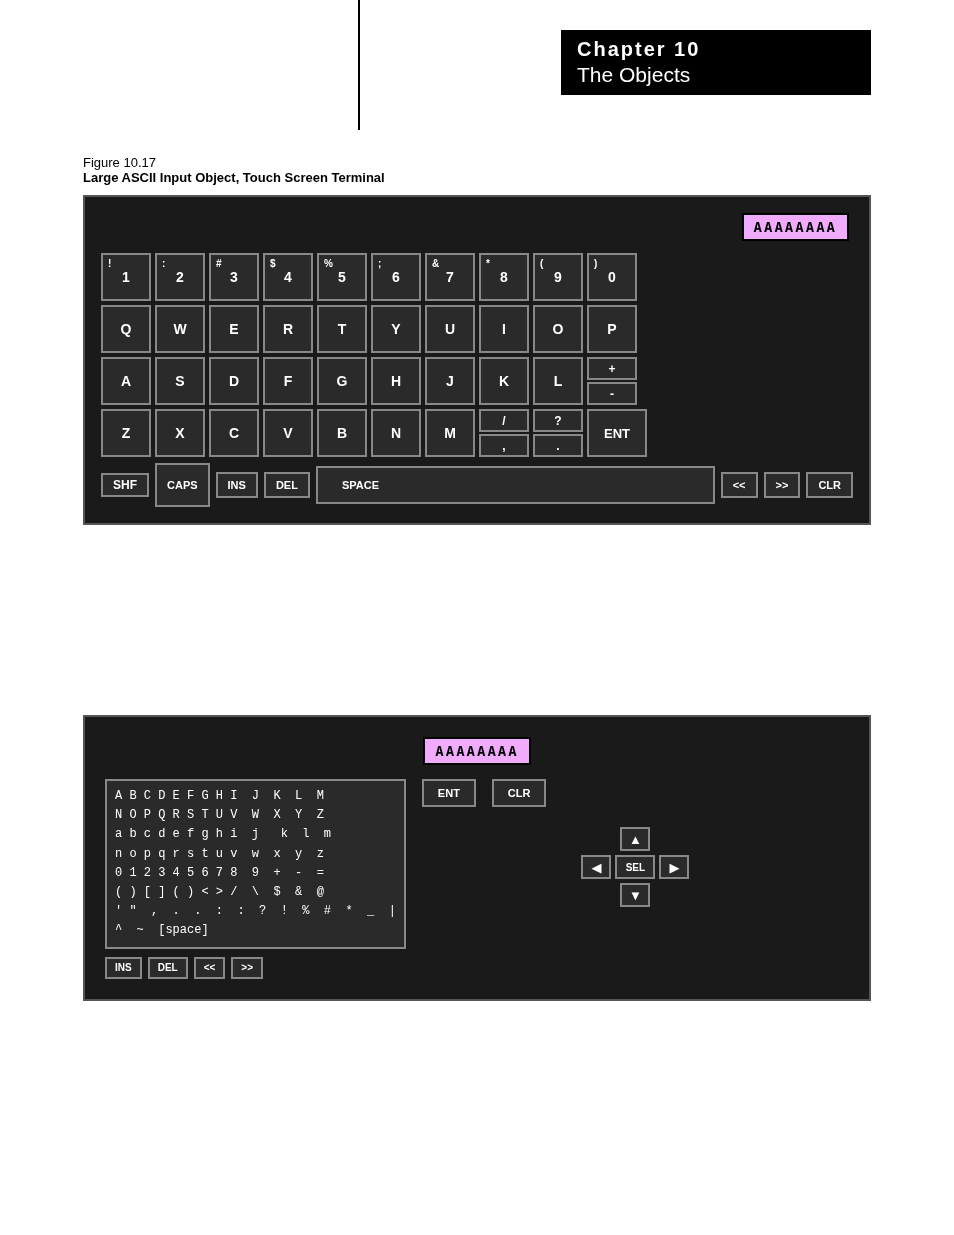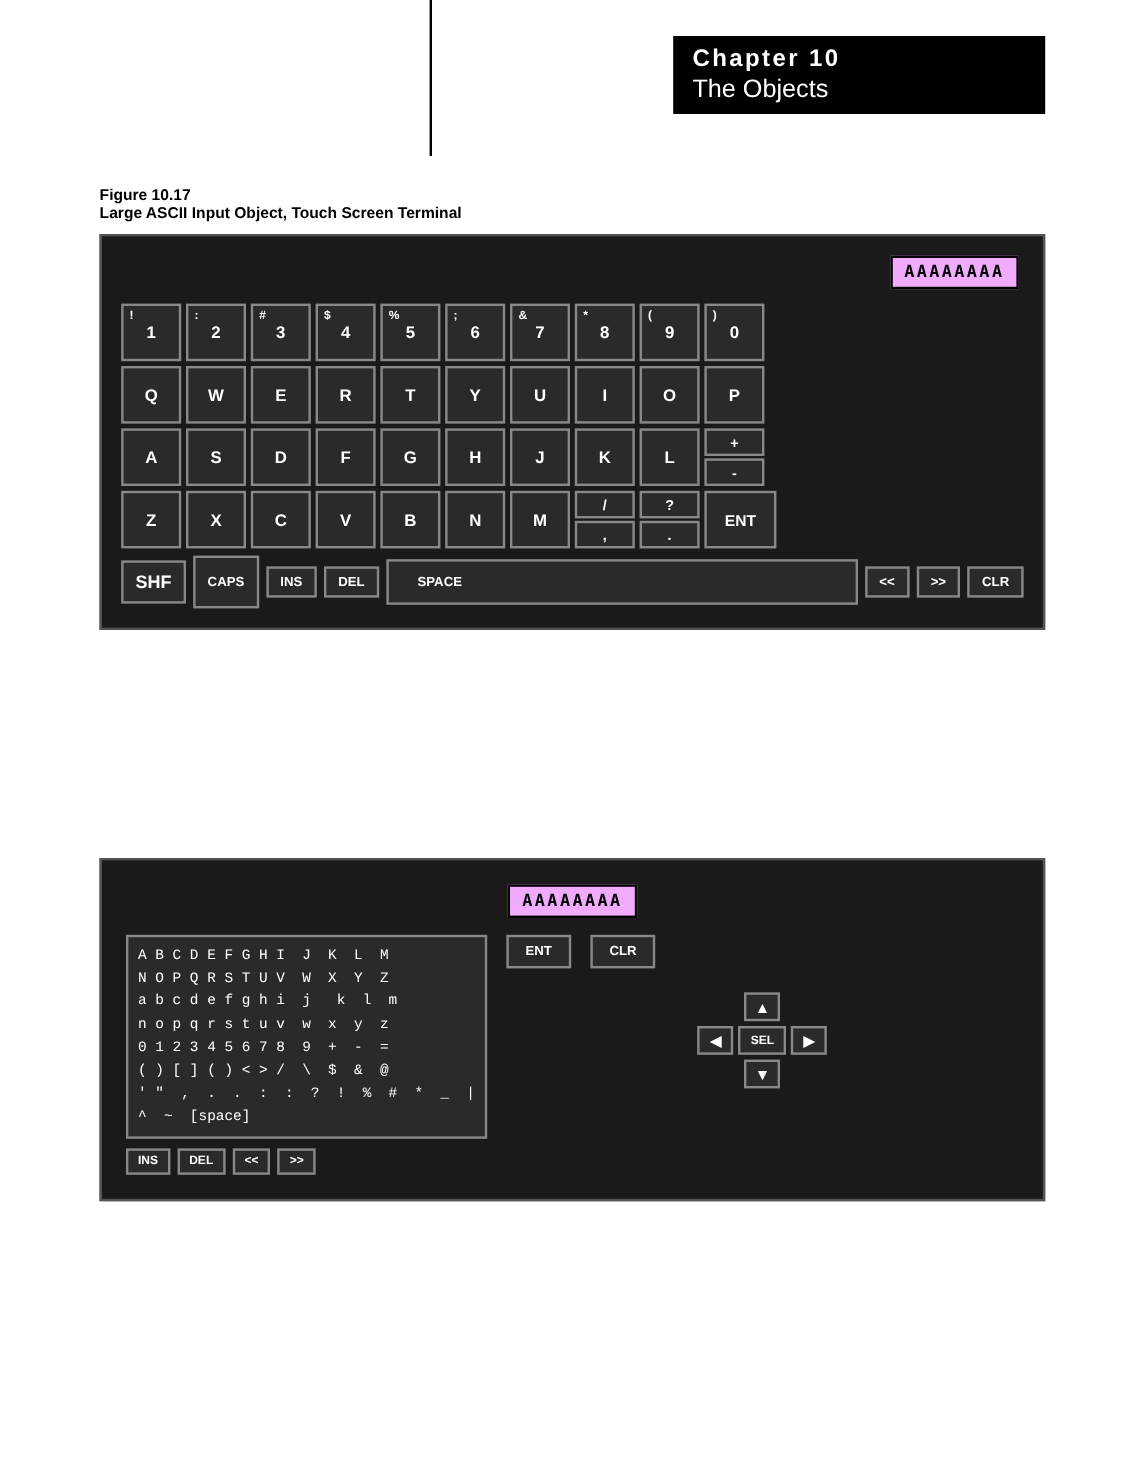--- a/index.html
+++ b/index.html
@@ -60,21 +60,21 @@
       left: 83px;
       right: 83px;
     }
 
     .figure-caption {
       margin-bottom: 10px;
     }
 
     .figure-caption .fig-number {
       font-size: 13px;
-      font-weight: bold;
+      font-weight: normal;
       display: block;
     }
 
     .figure-caption .fig-title {
       font-size: 13px;
       font-weight: bold;
       display: block;
     }
 
     
@@ -367,21 +367,21 @@
         <div style="background:#2a2a2a;border:2px solid #888;color:#fff;font-size:12px;font-weight:bold;flex:1;display:flex;align-items:center;justify-content:center;">,</div>
       </div>
       <div style="display:flex;flex-direction:column;width:50px;height:48px;gap:2px;">
         <div style="background:#2a2a2a;border:2px solid #888;color:#fff;font-size:12px;font-weight:bold;flex:1;display:flex;align-items:center;justify-content:center;">?</div>
         <div style="background:#2a2a2a;border:2px solid #888;color:#fff;font-size:12px;font-weight:bold;flex:1;display:flex;align-items:center;justify-content:center;">.</div>
       </div>
       <div style="background:#2a2a2a;border:2px solid #888;color:#fff;font-size:13px;font-weight:bold;width:60px;height:48px;display:flex;align-items:center;justify-content:center;">ENT</div>
     </div>
 
     <div style="display:flex;gap:6px;margin-top:6px;align-items:center;">
-      <div style="background:#2a2a2a;border:2px solid #888;color:#fff;font-size:15px;font-weight:bold;padding:3px 10px;height:36px;display:flex;align-items:center;">SHF</div>
+      <div style="background:#2a2a2a;border:2px solid #888;color:#fff;font-size:12px;font-weight:bold;padding:3px 10px;height:24px;display:flex;align-items:center;">SHF</div>
       <div style="background:#2a2a2a;border:2px solid #888;color:#fff;font-size:11px;font-weight:bold;padding:20px 10px;height:26px;display:flex;align-items:center;">CAPS</div>
       <div style="background:#2a2a2a;border:2px solid #888;color:#fff;font-size:11px;font-weight:bold;padding:3px 10px;height:26px;display:flex;align-items:center;">INS</div>
       <div style="background:#2a2a2a;border:2px solid #888;color:#fff;font-size:11px;font-weight:bold;padding:3px 10px;height:26px;display:flex;align-items:center;">DEL</div>
       <div style="background:#2a2a2a;border:2px solid #888;color:#fff;font-size:11px;font-weight:bold;padding:17px 24px;height:26px;display:flex;align-items:center;flex:1;">SPACE</div>
       <div style="background:#2a2a2a;border:2px solid #888;color:#fff;font-size:11px;font-weight:bold;padding:3px 10px;height:26px;display:flex;align-items:center;">&lt;&lt;</div>
       <div style="background:#2a2a2a;border:2px solid #888;color:#fff;font-size:11px;font-weight:bold;padding:3px 10px;height:26px;display:flex;align-items:center;">&gt;&gt;</div>
       <div style="background:#2a2a2a;border:2px solid #888;color:#fff;font-size:11px;font-weight:bold;padding:3px 10px;height:26px;display:flex;align-items:center;">CLR</div>
     </div>
   </div>
 </div>

